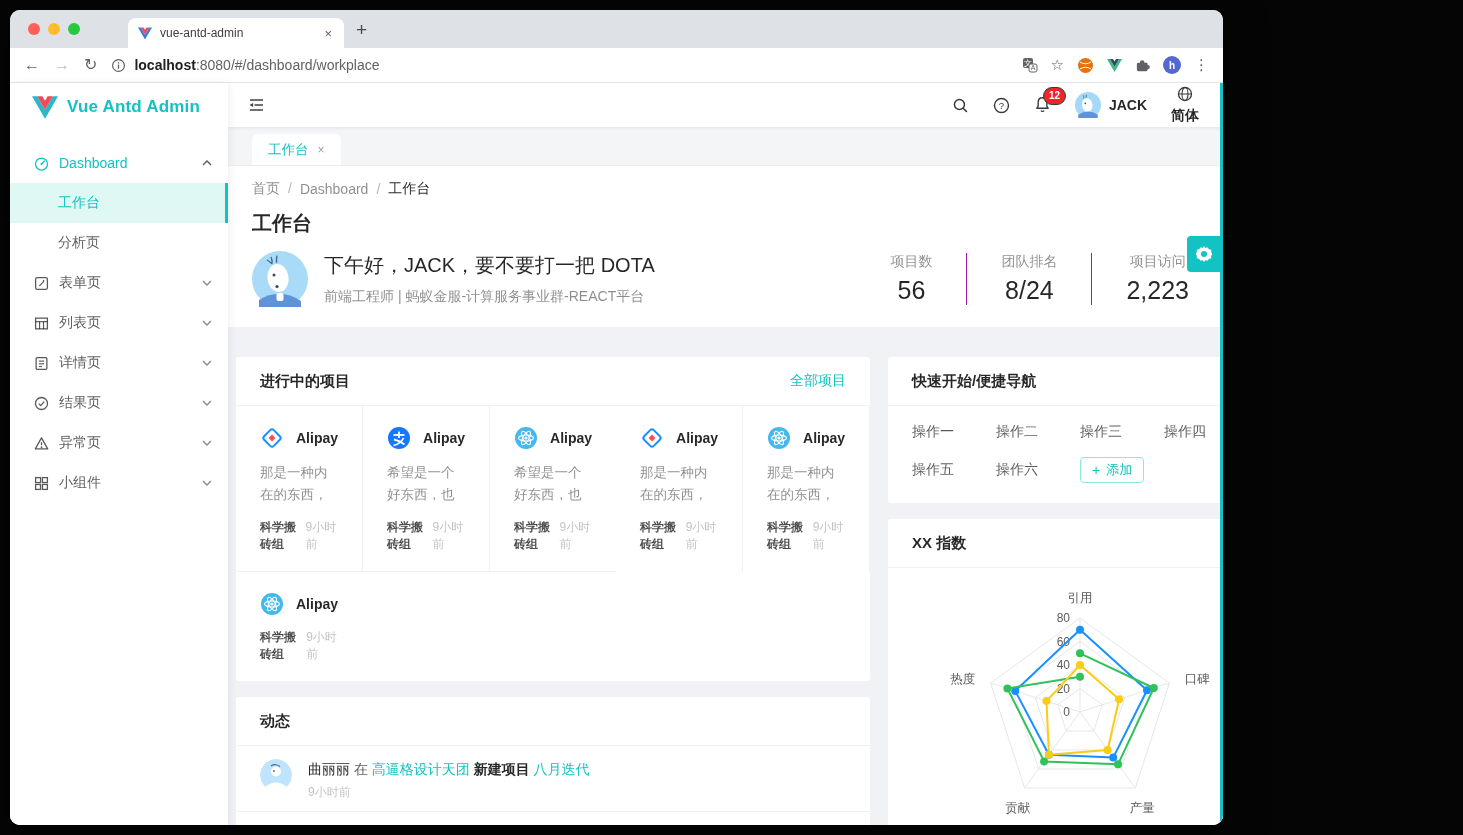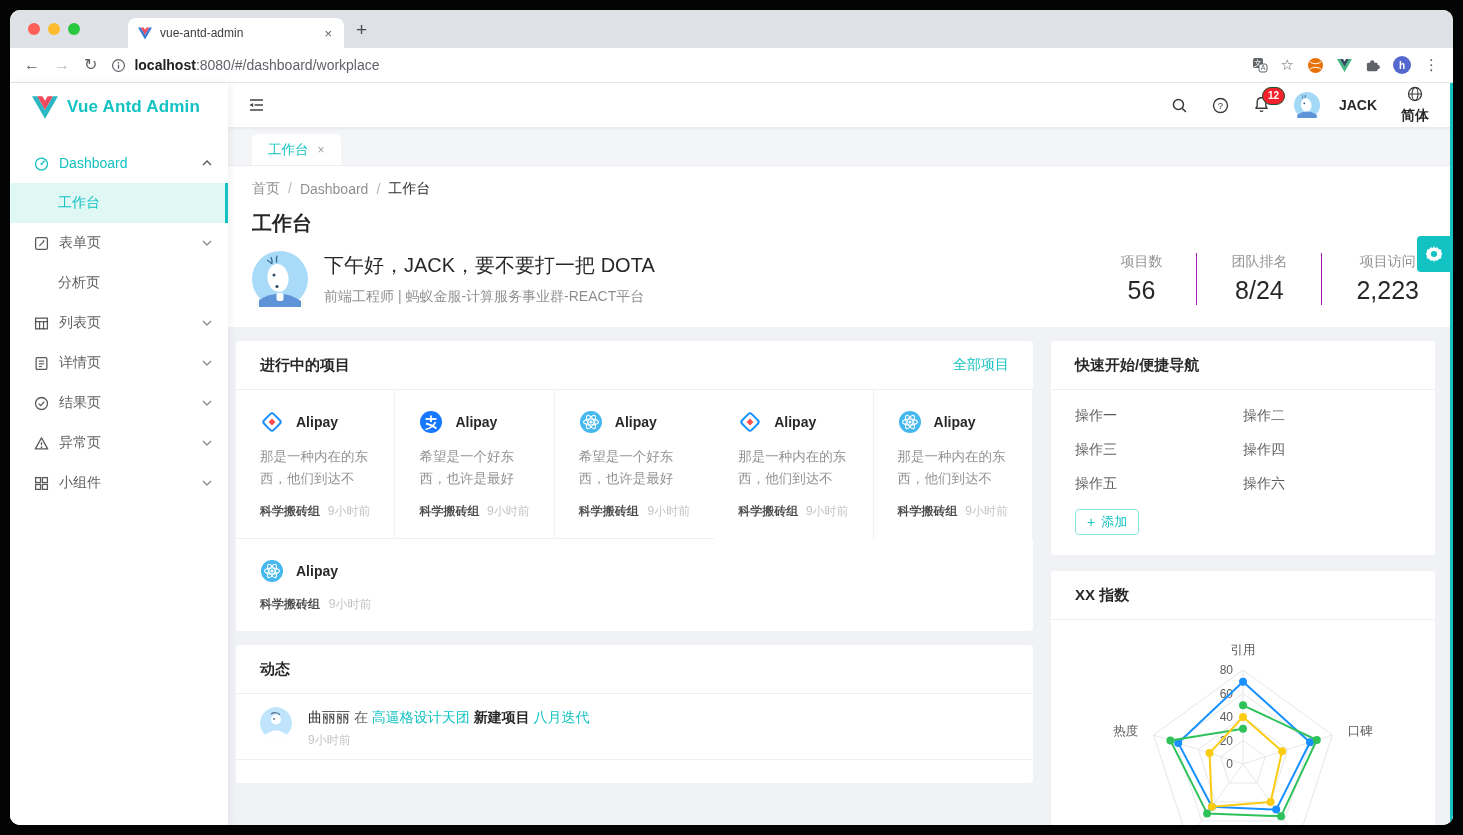--- a/index.html
+++ b/index.html
@@ -1,17 +1,17 @@
 <!DOCTYPE html>
 <html><head>
 <meta charset="utf-8">
 <style>
   html,body{margin:0;padding:0;width:1463px;height:835px;background:#050505;overflow:hidden;
     font-family:"Liberation Sans","DejaVu Sans",sans-serif;-webkit-font-smoothing:antialiased;}
-  .bw{position:absolute;left:10px;top:10px;width:1443px;height:815px;border-radius:10px;overflow:hidden;
+  .bw{position:absolute;left:10px;top:10px;width:1213px;height:815px;border-radius:10px;overflow:hidden;
     background:#fff;box-shadow:0 12px 40px rgba(0,0,0,.55);}
   
   .tabstrip{height:38px;background:#dee1e6;display:flex;align-items:center;padding-left:18px;}
   .lights{display:flex;gap:8px;margin-right:48px;}
   .light{width:12px;height:12px;border-radius:50%;}
   .light.r{background:#ff5f57;}.light.y{background:#febc2e;}.light.g{background:#28c840;}
   .btab{align-self:flex-end;height:30px;width:196px;background:#fff;border-radius:8px 8px 0 0;
     display:flex;align-items:center;gap:8px;padding:0 10px;}
   .btab-title{flex:1;font-size:12px;color:#3c4043;white-space:nowrap;overflow:hidden;}
   .btab-close{font-size:13px;color:#5f6368;cursor:pointer;padding:0 2px;}
@@ -48,21 +48,21 @@
   
   .main{flex:1;display:flex;flex-direction:column;min-width:0;position:relative;overflow:hidden;}
   .appheader{height:44px;background:#fff;display:flex;align-items:center;justify-content:space-between;
     padding-right:24px;box-shadow:0 1px 4px rgba(0,21,41,.08);position:relative;z-index:2;}
   .fold{padding:0 20px;cursor:pointer;display:flex;}
   .hdr-right{display:flex;align-items:center;gap:24px;}
   .hicon{display:flex;cursor:pointer;}
   .bell-wrap{position:relative;display:flex;cursor:pointer;}
   .badge{position:absolute;top:-9px;left:9px;background:#f5222d;color:#fff;font-size:10px;line-height:1;
     padding:3px 5px;border-radius:9px;border:1px solid #14532d;font-weight:700;}
-  .user{display:flex;align-items:center;gap:19px;font-size:14px;color:rgba(0,0,0,.85);font-weight:700;cursor:pointer;}
+  .user{display:flex;align-items:center;gap:8px;font-size:14px;color:rgba(0,0,0,.85);font-weight:700;cursor:pointer;}
   .lang{display:flex;align-items:center;gap:5px;font-size:14px;color:rgba(0,0,0,.85);font-weight:700;cursor:pointer;flex-direction:column;}
   
   .pagetabs{height:38px;background:#f3f5f7;display:flex;align-items:flex-end;padding-left:24px;
     border-bottom:1px solid #ebedf0;flex-shrink:0;}
   .ptab{height:31px;background:#fff;border-radius:6px 6px 0 0;display:flex;align-items:center;gap:9px;
     padding:0 16px;font-size:13.5px;color:#13c2c2;cursor:pointer;}
   .ptab-close{color:#9aa0a6;font-size:12px;}
   
   .pagehead{background:#fff;padding:14px 24px 0;flex-shrink:0;}
   .breadcrumb{font-size:14px;color:rgba(0,0,0,.45);display:flex;align-items:center;}
@@ -76,21 +76,21 @@
   .gsub{font-size:14px;color:rgba(0,0,0,.45);}
   .stats{display:flex;}
   .stat{padding:0 34px;text-align:center;border-left:1px solid #a21caf;}
   .stat:first-child{border-left:none;}
   .stat:last-child{padding-right:10px;}
   .slabel{font-size:14px;color:rgba(0,0,0,.45);margin-bottom:5px;}
   .sval{font-size:25px;color:rgba(0,0,0,.85);}
   
   .content{flex:1;overflow:hidden;padding:14px 18px 0 8px;}
   .grid{display:grid;grid-template-columns:1fr 384px;gap:18px;align-items:start;}
-  .card{background:#fff;border-radius:3px;}
+  .card{background:#fff;border-radius:3px;margin-top:16px;}
   .card-head{height:48px;display:flex;align-items:center;justify-content:space-between;padding:0 24px;
     border-bottom:1px solid #f0f0f0;}
   .card-title{font-size:15px;font-weight:700;color:rgba(0,0,0,.85);}
   .link-teal{font-size:14px;color:#13c2c2;cursor:pointer;text-decoration:none;}
   .projects{margin-bottom:14px;}
   .pgrid{display:grid;grid-template-columns:repeat(5,1fr);}
   .pcell{padding:20px 24px 18px;border-right:1px solid #f0f0f0;border-bottom:1px solid #f0f0f0;cursor:pointer;}
   .pcell:nth-child(3n){border-right:none;}
   .pcell:nth-child(n+4){border-bottom:none;}
   .ptop{display:flex;align-items:center;gap:12px;}
@@ -103,21 +103,21 @@
   .fitem{display:flex;gap:16px;padding:13px 24px 10px;}
   .fitem + .fitem{border-top:1px solid #f0f0f0;}
   .fbody{font-size:14px;color:rgba(0,0,0,.65);line-height:21px;}
   .fname{color:rgba(0,0,0,.85);font-weight:400;}
   .fact{color:rgba(0,0,0,.85);font-weight:700;}
   .flink{color:#13c2c2;cursor:pointer;}
   .ftime{margin-top:4px;font-size:12px;color:rgba(0,0,0,.25);}
   .favatar{width:32px;height:32px;border-radius:50%;flex-shrink:0;overflow:hidden;}
   
   .quick{margin-bottom:16px;}
-  .quick-body{padding:17px 24px 20px;display:grid;grid-template-columns:repeat(2,1fr);row-gap:16px;align-items:center;}
+  .quick-body{padding:17px 24px 20px;display:grid;grid-template-columns:repeat(4,1fr);row-gap:16px;align-items:center;}
   .qlink{font-size:14px;color:rgba(0,0,0,.65);cursor:pointer;}
   .add-btn{display:inline-flex;align-items:center;gap:6px;color:#13c2c2;border:1px solid #87e8de;
     border-radius:4px;padding:3px 11px;font-size:13px;background:#fff;cursor:pointer;width:fit-content;}
   .add-plus{font-size:14px;line-height:1;}
   
   .radar-body{padding:12px 0 18px;text-align:center;}
   .legend{display:flex;justify-content:center;gap:26px;margin-top:2px;}
   .leg-item{display:flex;align-items:center;gap:7px;font-size:13px;color:#595959;cursor:pointer;}
 </style>
 </head>
@@ -227,36 +227,36 @@
           <span>Dashboard</span>
           <span class="chev">
             <svg width="10" height="6" viewBox="0 0 10 6">
                 <polyline points="1,5 5,1 9,5" fill="none" stroke="#595959" stroke-width="1.4"></polyline>
               </svg>
           </span>
         </div>
         <div class="mi sub active">
           <span>工作台</span>
         </div>
+        <div class="mi sub">
+          <span>分析页</span>
+        </div>
         <div class="mi">
           <span class="micon">
             <svg width="15" height="15" viewBox="0 0 14 14">
                 <rect x="1.5" y="1.5" width="11" height="11" rx="1.5" fill="none" stroke="currentColor" stroke-width="1.2"></rect>
                 <path d="M5 9.2 9.4 4.8 M9.4 4.8l-.9-.9" stroke="currentColor" stroke-width="1.2" fill="none"></path>
               </svg>
           </span>
           <span>表单页</span>
           <span class="chev">
             <svg width="10" height="6" viewBox="0 0 10 6">
                 <polyline points="1,1 5,5 9,1" fill="none" stroke="#8c8c8c" stroke-width="1.4"></polyline>
               </svg>
           </span>
-        </div>
-        <div class="mi sub">
-          <span>分析页</span>
         </div>
         <div class="mi">
           <span class="micon">
             <svg width="15" height="15" viewBox="0 0 14 14">
                 <rect x="1.5" y="2" width="11" height="10" fill="none" stroke="currentColor" stroke-width="1.2"></rect>
                 <line x1="1.5" y1="5.3" x2="12.5" y2="5.3" stroke="currentColor" stroke-width="1.1"></line>
                 <line x1="5.2" y1="5.3" x2="5.2" y2="12" stroke="currentColor" stroke-width="1.1"></line>
                 <line x1="8.9" y1="5.3" x2="8.9" y2="12" stroke="currentColor" stroke-width="1.1"></line>
               </svg>
           </span>

